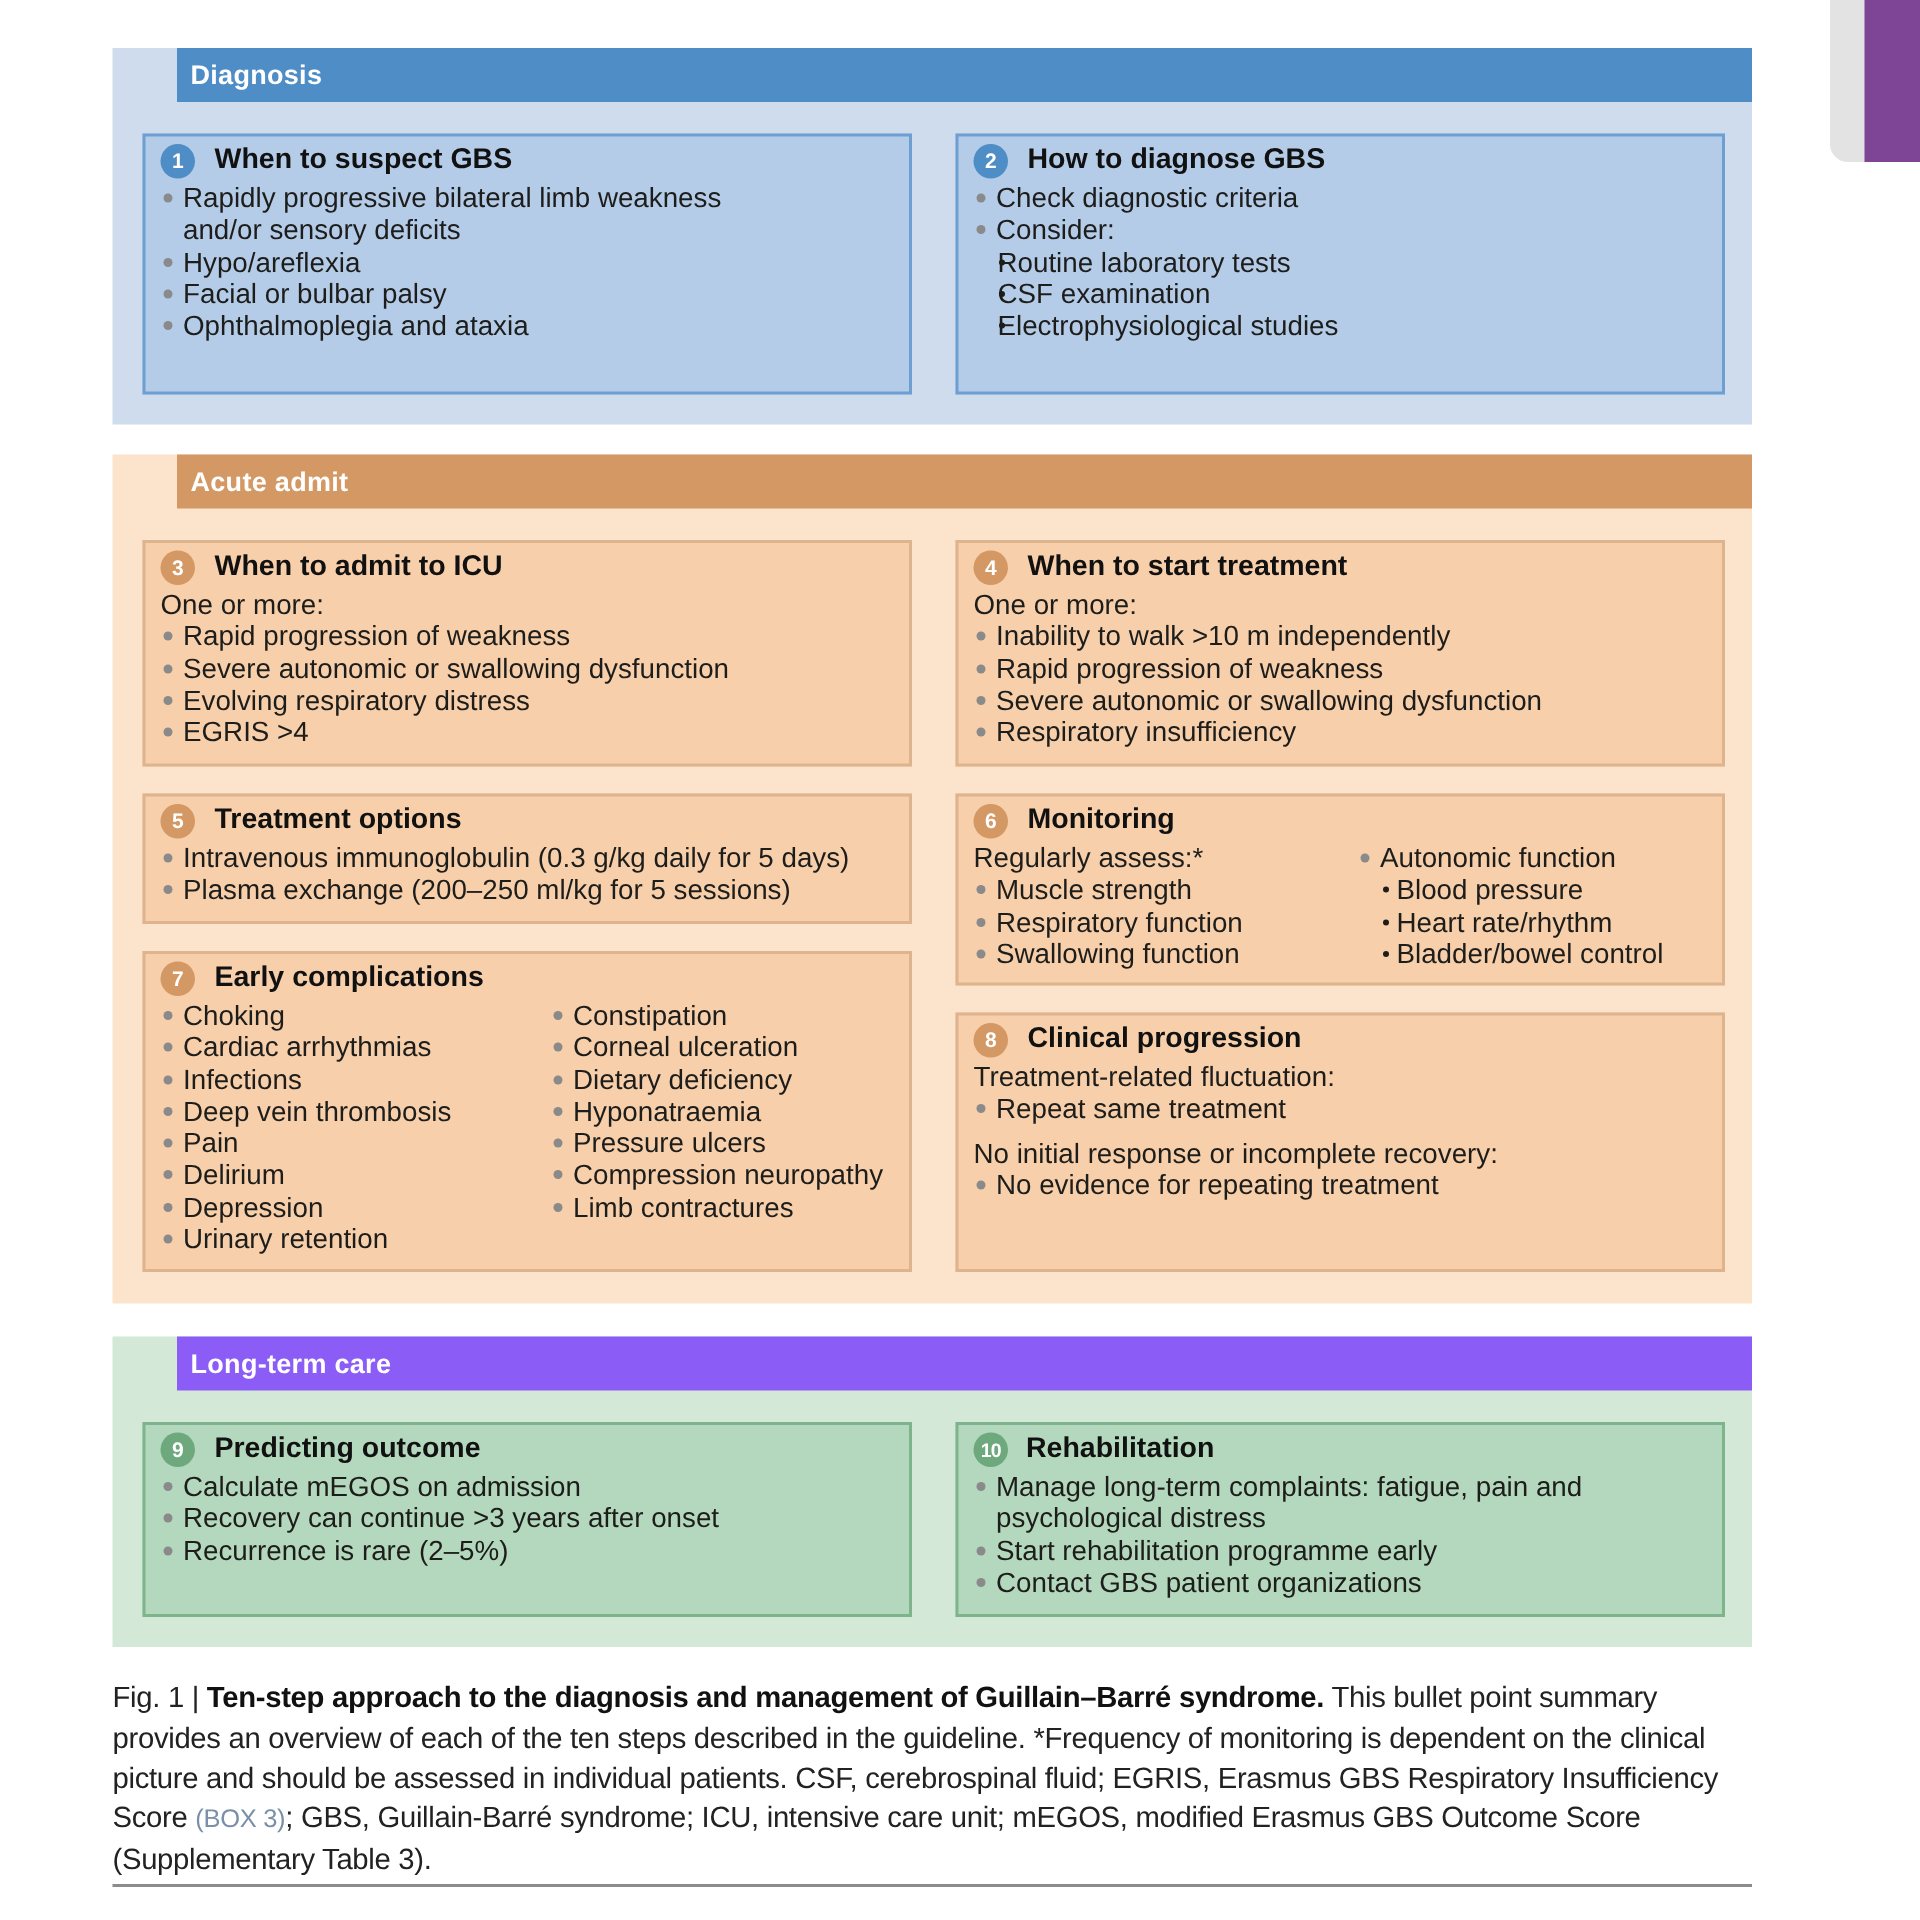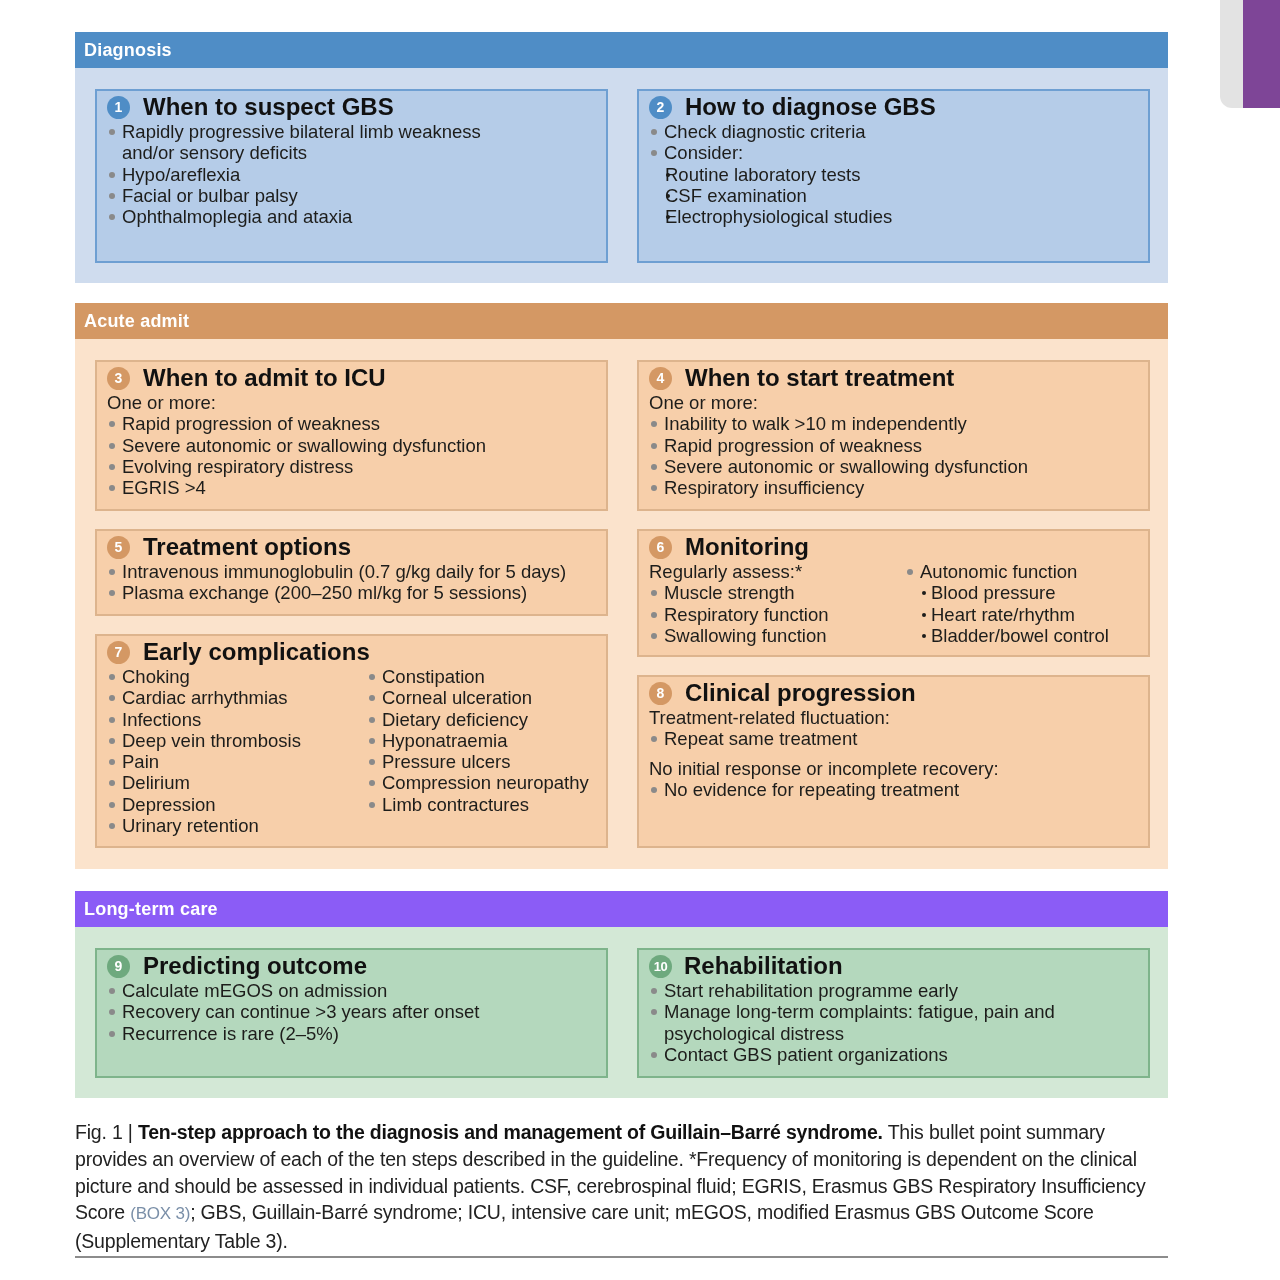--- a/index.html
+++ b/index.html
@@ -2,42 +2,42 @@
 <html><head>
 <meta charset="utf-8">
 <style>
   * { box-sizing: border-box; margin: 0; padding: 0; }
   html, body { width: 1280px; height: 1280px; background: #ffffff; overflow: hidden; }
   body { position: relative; font-family: "Liberation Sans", sans-serif; color: #1d1d1b; }
 
   .side-tab { position: absolute; left: 1220px; top: 0; width: 60px; height: 108px; background: #e3e3e3; border-bottom-left-radius: 12px; }
   .side-tab .purple { position: absolute; left: 23px; top: 0; width: 37px; height: 108px; background: #7e4597; }
 
-  .section { position: absolute; left: 75px; width: 1093px; }
+  .section { position: absolute; left: 75px; width: 1093px; padding-left: 43px; }
   .section .band { height: 36px; padding-left: 9px; line-height: 36px; color: #ffffff; font-weight: bold; font-size: 18px; letter-spacing: 0.2px; }
 
   .sec-diag { top: 32px; height: 251px; background: #cfdcee; }
   .sec-diag .band { background: #4f8dc6; }
   .sec-acute { top: 303px; height: 566px; background: #fbe3cc; }
   .sec-acute .band { background: #d49864; }
   .sec-long { top: 891px; height: 207px; background: #d3e8d6; }
   .sec-long .band { background: #8b5cf6; }
 
   .box { position: absolute; padding: 4px 10px 6px 10px; font-size: 18.5px; line-height: 21.3px; }
   .sec-diag .box { background: #b5cce8; border: 2px solid #6e9fd2; }
   .sec-acute .box { background: #f7cfaa; border: 2px solid #ddb48d; }
   .sec-long .box { background: #b4d8bd; border: 2px solid #7eb48b; }
 
   .box-head { display: flex; align-items: center; height: 24px; margin-bottom: 2px; }
   .num { width: 23px; height: 23px; border-radius: 50%; color: #fff; font-weight: bold; font-size: 14px; text-align: center; line-height: 23px; margin-right: 13px; flex: none; }
   .sec-diag .num { background: #4f8dc6; }
   .sec-acute .num { background: #d49864; }
   .sec-long .num { background: #6ea97e; }
   .num.wide { font-size: 13px; letter-spacing: -0.5px; margin-right: 12px; }
-  .box-title { font-weight: bold; font-size: 24px; color: #111; }
+  .box-title { font-weight: bold; font-size: 19px; color: #111; }
 
   ul { list-style: none; }
   li { position: relative; padding-left: 15px; }
   li::before { content: ""; position: absolute; left: 2px; top: 8px; width: 6px; height: 6px; border-radius: 50%; background: #8a8a8a; }
   ul.sub li { padding-left: 26px; }
   ul.sub li::before { left: 17px; top: 9px; width: 4px; height: 4px; background: #1d1d1b; }
   .plain { padding-left: 0; }
   .cols { display: flex; }
   .gap { height: 8px; }
 
@@ -116,21 +116,21 @@
       <li>Respiratory insufficiency</li>
     </ul>
   </div>
 
   <div class="box" style="left:20px; top:226px; width:513px; height:87px;">
     <div class="box-head">
         <span class="num">5</span>
         <span class="box-title">Treatment options</span>
       </div>
     <ul>
-      <li>Intravenous immunoglobulin (0.7 g/kg daily for 5 days)</li>
+      <li>Intravenous immunoglobulin (0.3 g/kg daily for 5 days)</li>
       <li>Plasma exchange (200–250 ml/kg for 5 sessions)</li>
     </ul>
   </div>
 
   <div class="box" style="left:562px; top:226px; width:513px; height:128px;">
     <div class="box-head">
         <span class="num">6</span>
         <span class="box-title">Monitoring</span>
       </div>
     <div class="cols">
@@ -214,21 +214,21 @@
       <li>Recurrence is rare (2–5%)</li>
     </ul>
   </div>
 
   <div class="box" style="left:562px; top:57px; width:513px; height:130px;">
     <div class="box-head">
         <span class="num wide">10</span>
         <span class="box-title">Rehabilitation</span>
       </div>
     <ul>
+      <li style="max-width:440px;">Manage long-term complaints: fatigue, pain and psychological distress</li>
       <li>Start rehabilitation programme early</li>
-      <li style="max-width:440px;">Manage long-term complaints: fatigue, pain and psychological distress</li>
       <li>Contact GBS patient organizations</li>
     </ul>
   </div>
 </div>
 
 <div class="caption"><span>Fig. 1 | </span><b>Ten-step approach to the diagnosis and management of Guillain–Barré syndrome.</b><span> This bullet point summary provides an overview of each of the ten steps described in the guideline. *Frequency of monitoring is dependent on the clinical picture and should be assessed in individual patients. CSF, cerebrospinal fluid; EGRIS, Erasmus GBS Respiratory Insufficiency Score </span><span class="link">(BOX 3)</span><span>; GBS, Guillain-Barré syndrome; ICU, intensive care unit; mEGOS, modified Erasmus GBS Outcome Score (Supplementary Table 3).</span></div>
 <div class="rule"></div>
 
 </body></html>

